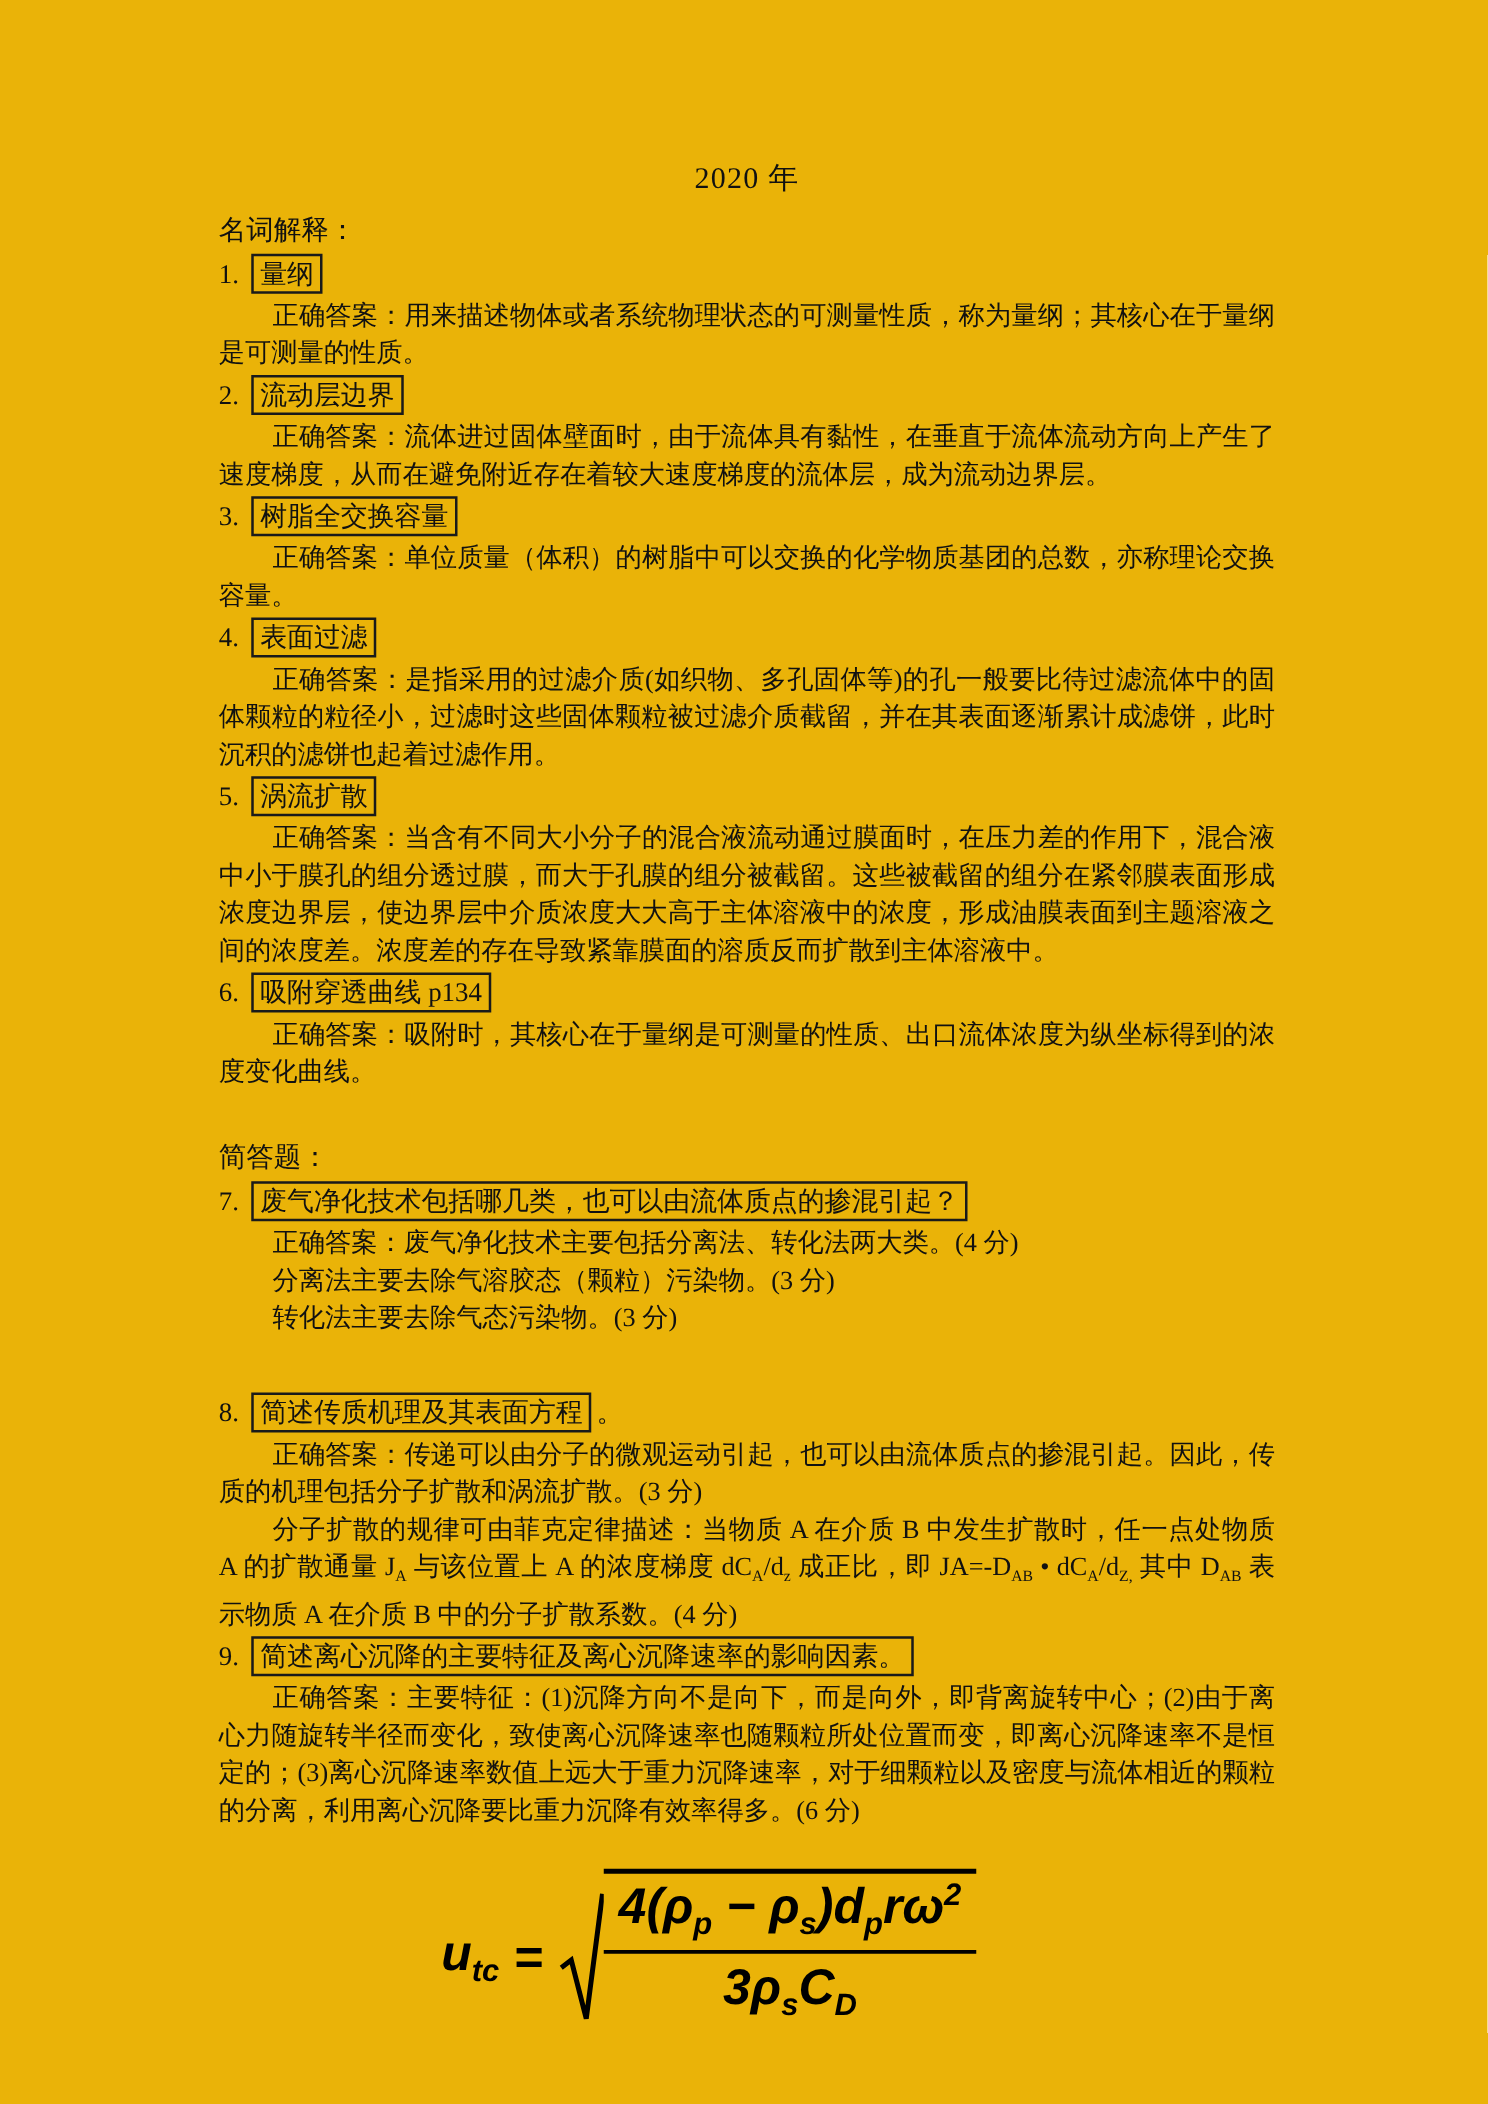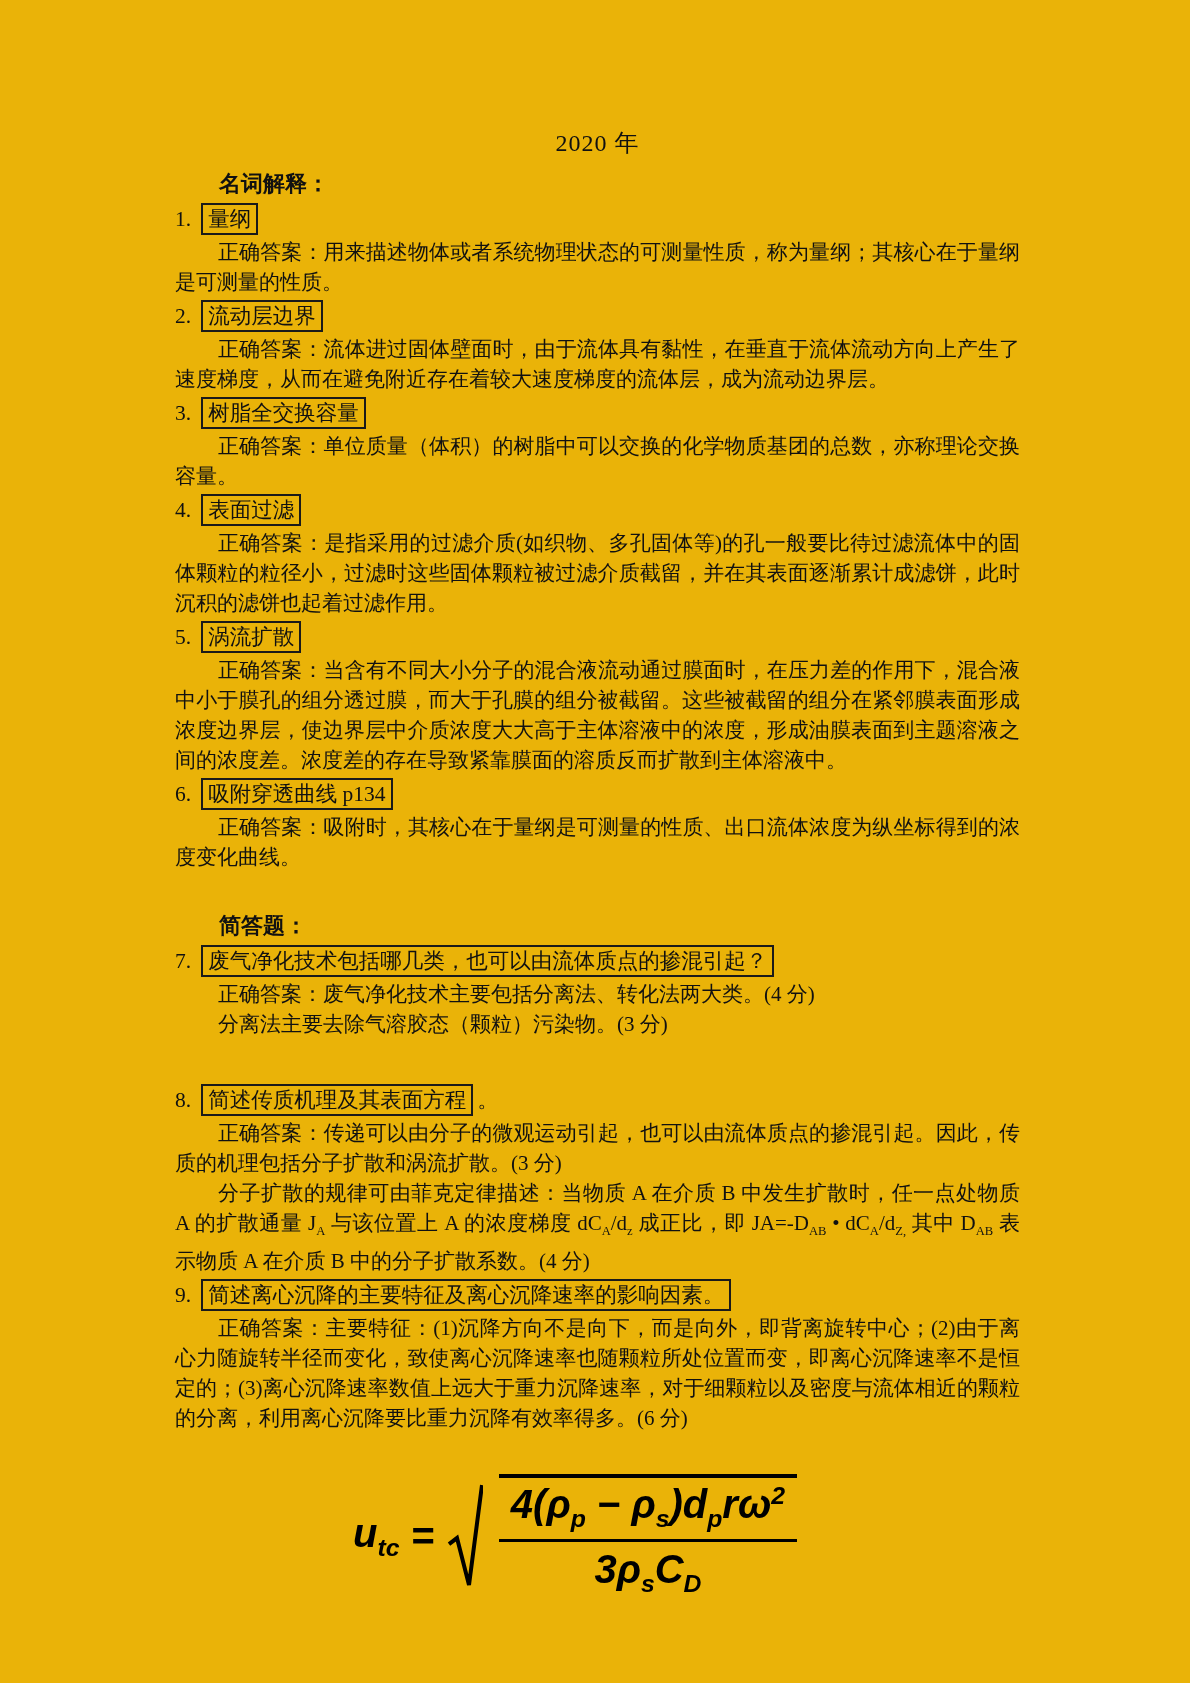--- a/index.html
+++ b/index.html
@@ -12,21 +12,21 @@
     font-family:"Liberation Serif","DejaVu Serif",serif;
     padding:128px 170px 0 175px;
     overflow:hidden;
   }
   .title{
     font-size:24px;line-height:30px;text-align:center;
     margin:0 0 10px 0;letter-spacing:1px;
   }
   .heading{
     font-family:"Liberation Sans","DejaVu Sans",sans-serif;
-    font-weight:700;font-size:22px;line-height:32px;margin-left:44px;
+    font-weight:400;font-size:22px;line-height:32px;
   }
   .item-row{
     display:flex;align-items:center;gap:10px;
     margin:3px 0 2px 0;
     font-size:21.5px;line-height:26px;
   }
   .num{flex:0 0 auto;}
   .tbox{
     border:2px solid #1a1a1a;
     padding:1px 5px;
@@ -46,21 +46,21 @@
     display:flex;align-items:center;
     margin:50px 0 0 178px;
     font-family:Liberation Sans, sans-serif;
     font-weight:700;font-style:italic;
     font-size:40px;color:#000;
     width:-moz-fit-content;width:fit-content;
   }
   .formula sub{font-size:0.62em;}
   .formula sup{font-size:0.62em;}
   .f-eq{margin:0 12px;font-style:normal;}
-  .f-root{display:flex;height:106px;align-items:center;gap:16px;}
+  .f-root{display:flex;height:106px;align-items:flex-end;}
   .radical-svg{width:36px;height:106px;display:block;flex:0 0 auto;}
   .f-frac{
     display:flex;flex-direction:column;align-items:center;
     border-top:4px solid #000;
   }
   .f-num{border-bottom:3px solid #000;padding:4px 12px 6px 12px;white-space:nowrap;}
   .f-den{padding-top:5px;white-space:nowrap;}
 </style>
 </head>
 <body>
@@ -110,20 +110,21 @@
   <div class="gap-s"></div>
 
   <div class="heading">简答题：</div>
 
   <div class="item-row">
     <span class="num">7.</span>
     <span class="tbox">废气净化技术包括哪几类，也可以由流体质点的掺混引起？</span>
   </div>
   <p class="ans">正确答案：废气净化技术主要包括分离法、转化法两大类。(4 分)</p>
   <p class="ans">分离法主要去除气溶胶态（颗粒）污染物。(3 分)</p>
+  <p class="ans">转化法主要去除气态污染物。(3 分)</p>
 
   <div class="gap-m"></div>
 
   <div class="item-row">
     <span class="num">8.</span>
     <span class="tbox">简述传质机理及其表面方程</span>
     <span class="suffix">。</span>
   </div>
   <p class="ans"><span>正确答案：传递可以由分子的微观运动引起，也可以由流体质点的掺混引起。因此，传质的机理包括</span><b>分子扩散</b><span>和</span><b>涡流扩散</b><span>。(3 分)</span></p>
   <p class="ans"><span>分子扩散的规律可由菲克定律描述：当物质 A 在介质 B 中发生扩散时，任一点处物质 A 的扩散通量 J</span><sub>A</sub><span> 与该位置上 A 的浓度梯度 dC</span><sub>A</sub><span>/d</span><sub>z</sub><span> 成正比，即 JA=-D</span><sub>AB</sub><span> • dC</span><sub>A</sub><span>/d</span><sub>Z,</sub><span> 其中 D</span><sub>AB</sub><span> 表示物质 A 在介质 B 中的分子扩散系数。(4 分)</span></p>

